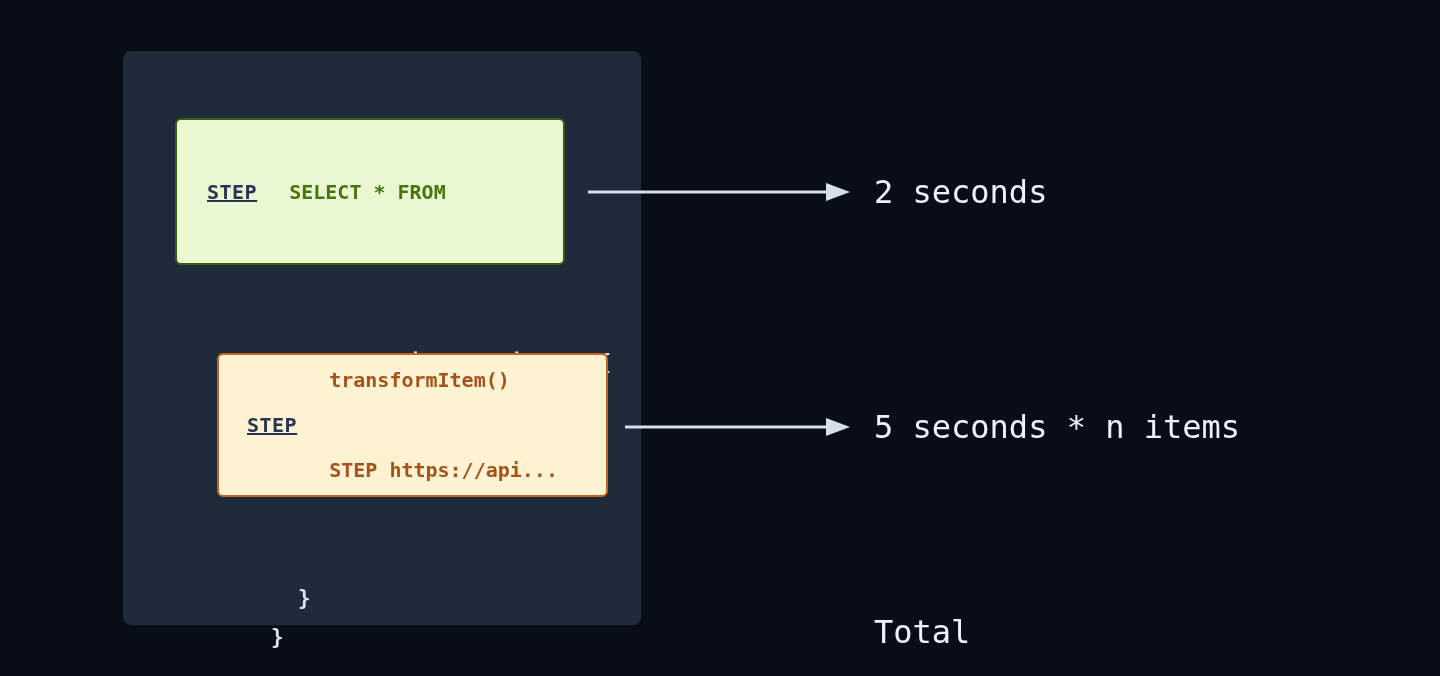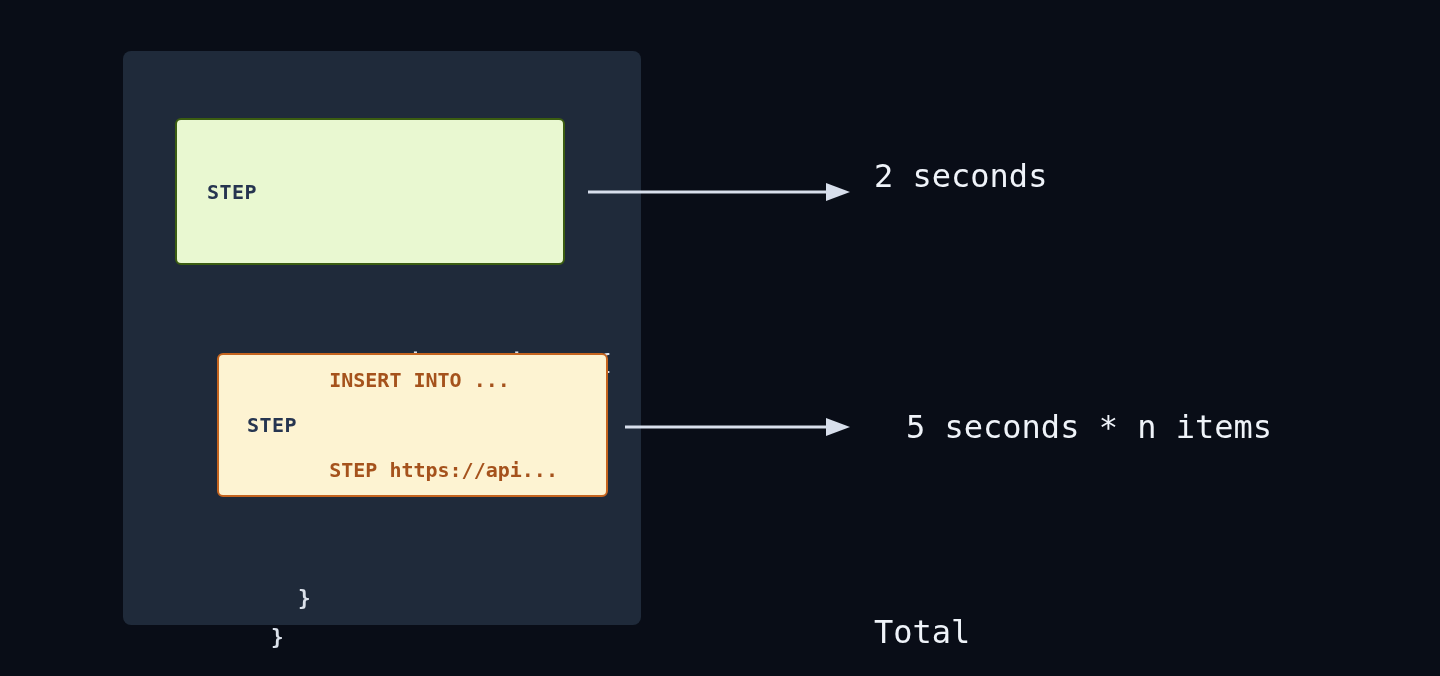--- a/index.html
+++ b/index.html
@@ -60,20 +60,21 @@
   }
   .step2 {
     left:217px; top:353px; width:391px; height:144px;
     background:var(--step2-bg); border-color:var(--step2-border);
     padding-left:28px; gap:32px;
   }
   .step-label {
     font-size:20px; font-weight:700;
     color:var(--step-label);
     letter-spacing:0.5px;
+    text-decoration:underline;
   }
   .step-code {
     font-size:20px; font-weight:700;
     line-height:30px;
     white-space:pre;
   }
   .step1 .step-code { color:var(--step1-text); }
   .step2 .step-code { color:var(--step2-text); }
 
   .arrow { position:absolute; display:block; }
@@ -82,22 +83,22 @@
   .arrow line { stroke:var(--arrow); stroke-width:3; }
   .arrow path { fill:var(--arrow); }
 
   .annotation {
     position:absolute;
     font-size:32px;
     line-height:40px;
     color:var(--annotation-text);
     white-space:pre;
   }
-  .annotation1 { left:874px; top:156px; }
-  .annotation2 { left:874px; top:407px;margin-left:32px; }
+  .annotation1 { left:874px; top:172px; }
+  .annotation2 { left:874px; top:407px; }
 
   .total {
     position:absolute;
     left:874px; top:530px;
     font-size:32px;
     line-height:41px;
     color:var(--annotation-text);
     white-space:pre;
   }
 </style>
@@ -109,27 +110,28 @@
   <div class="panel">
     <div class="code function-open">function () {</div>
     <div class="code for-open">for (let item of items) {</div>
     <div class="code for-close">}</div>
     <div class="code function-close">}</div>
   </div>
 
   <div class="step-box step1">
     <span class="step-label">STEP</span>
     <div class="step-code">
+      <div>SELECT * FROM</div>
     </div>
   </div>
 
   <div class="step-box step2">
     <span class="step-label">STEP</span>
     <div class="step-code">
-      <div>INSERT INTO ...</div>
+      <div>transformItem()</div>
       <div>STEP https://api...</div>
     </div>
   </div>
 
   <svg class="arrow arrow1" width="262" height="24" viewBox="0 0 262 24">
     <line x1="0" y1="12" x2="240" y2="12"></line>
     <path d="M238,3 L262,12 L238,21 Z"></path>
   </svg>
 
   <svg class="arrow arrow2" width="225" height="24" viewBox="0 0 225 24">

